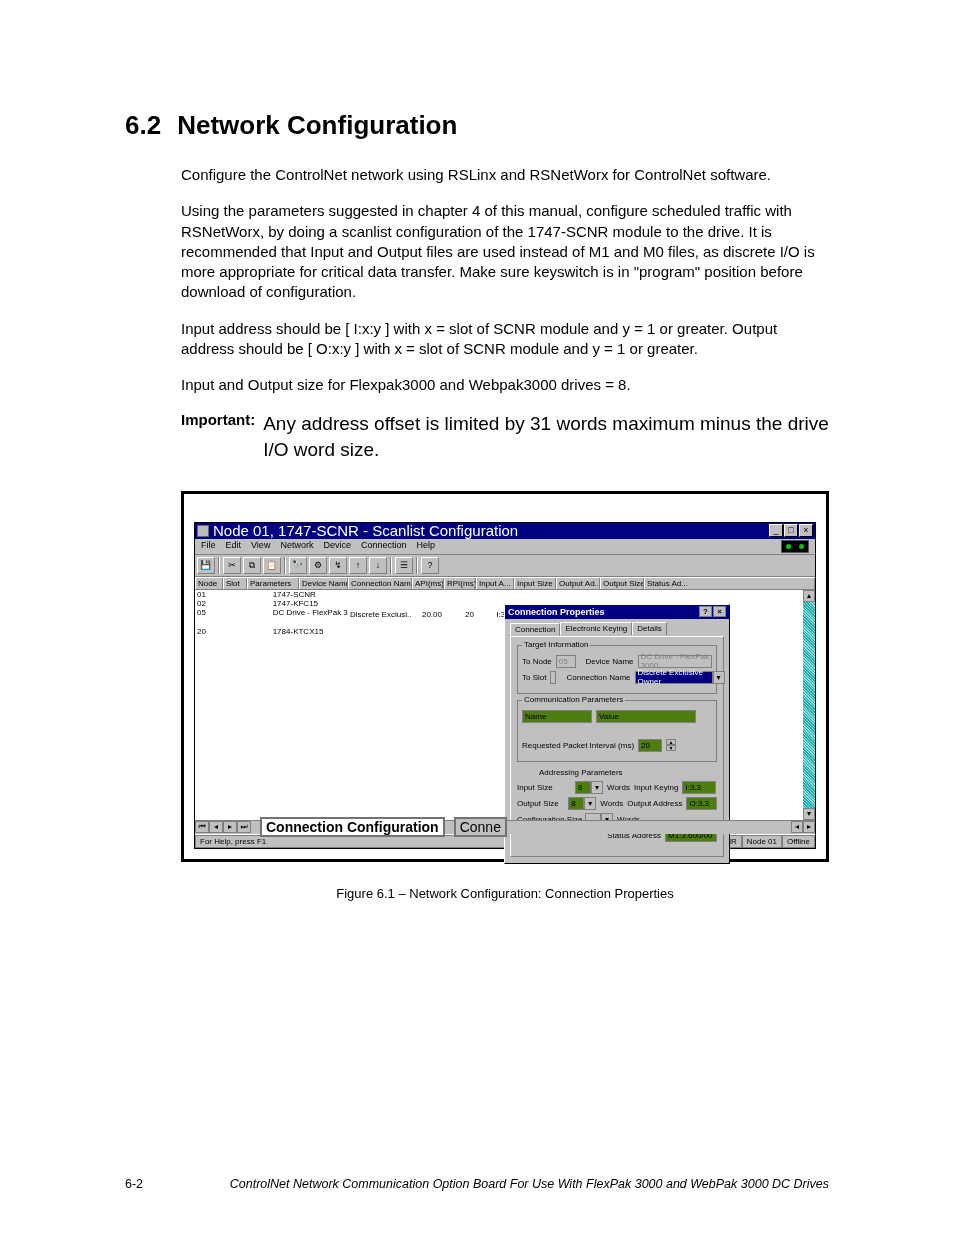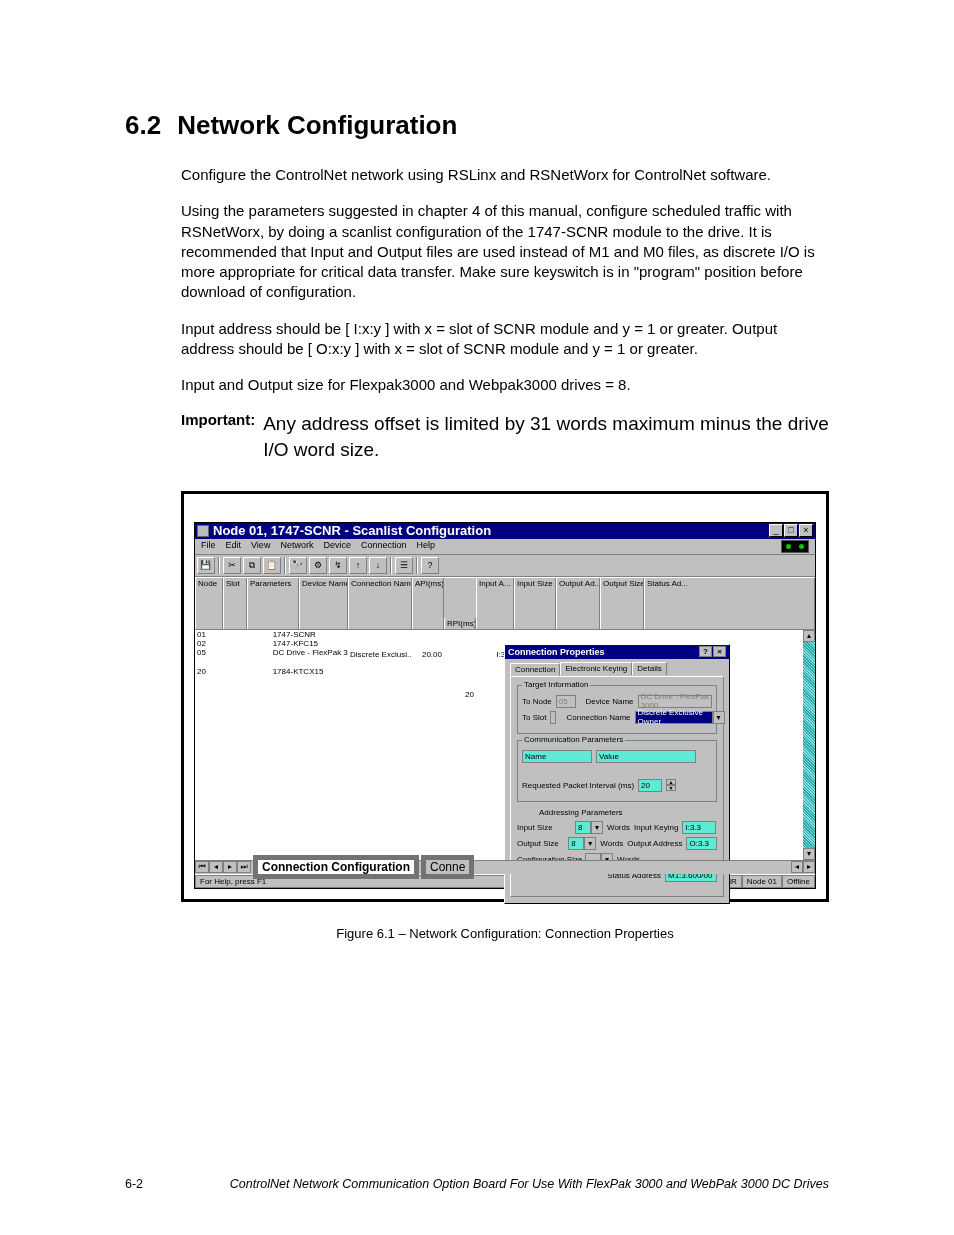--- a/index.html
+++ b/index.html
@@ -18,21 +18,21 @@
   .para { font-size: 15px; line-height: 1.35; margin-bottom: 16px; }
   .important { display: flex; gap: 8px; margin-bottom: 20px; }
   .important-label { font-weight: bold; font-size: 15px; white-space: nowrap; }
   .important-text { font-size: 19px; line-height: 1.35; }
 
   
   .shot-frame { border: 3px solid #000; margin: 28px 0 8px 0; padding: 28px 10px 10px 10px; background:#fff; }
   .window { border: 1px solid #000; background: #c0c0c0; font-family: "MS Sans Serif", Tahoma, sans-serif; font-size: 9px; color:#000; }
   .titlebar { background: #000080; color:#fff; display:flex; align-items:center; height:16px; padding:0 2px; }
   .titlebar .ticon { width:12px; height:12px; background:#bbb; margin-right:4px; border:1px solid #666; }
-  .titlebar .ttext { flex:1; font-size:13px;font-weight:bold; }
+  .titlebar .ttext { flex:1; font-size:15px; }
   .win-btns { display:flex; gap:1px; }
   .win-btn { width:14px; height:13px; background:#c0c0c0; border-top:1px solid #fff; border-left:1px solid #fff; border-right:1px solid #000; border-bottom:1px solid #000; font-size:9px; text-align:center; line-height:11px; color:#000; }
   
   .trafficbox { width:28px; height:13px; background:#000; border:1px solid #555; display:flex; align-items:center; justify-content:space-around; margin-left:auto; }
   .trafficbox .dot { width:5px; height:5px; border-radius:50%; background:#0c0; }
 
   .menubar { display:flex; gap:10px; padding:1px 6px; font-size:9px; background:#c0c0c0; border-bottom:1px solid #808080; }
 
   .toolbar { display:flex; align-items:center; padding:2px 2px; gap:2px; border-bottom:1px solid #808080; }
   .tb-btn { width:18px; height:17px; background:#c0c0c0; border-top:1px solid #fff; border-left:1px solid #fff; border-right:1px solid #808080; border-bottom:1px solid #808080; font-size:9px; text-align:center; line-height:15px; }
@@ -41,21 +41,21 @@
   .colhead { display:flex; background:#c0c0c0; border-top:1px solid #fff; border-bottom:1px solid #808080; font-size:8px; }
   .colhead div { border-right:1px solid #808080; border-left:1px solid #fff; padding:1px 2px; white-space:nowrap; overflow:hidden; }
   .grid-area { display:flex; background:#fff; }
   .grid-left { width:153px; min-height:230px; font-size:8px; }
   .grid-right-wrap { flex:1; position:relative; }
   .grid-rows { font-size:8px; background:#fff; }
   .grid-row { display:flex; }
   .grid-row div { padding:0 2px; white-space:nowrap; overflow:hidden; }
 
   .c-node{width:28px;} .c-slot{width:24px;} .c-param{width:52px;} .c-dname{width:110px;}
-  .c-cname{width:64px;} .c-api{width:32px;} .c-rpi{width:32px;margin-top:40px;} .c-ia{width:38px;} .c-is{width:42px;} .c-oa{width:44px;} .c-os{width:44px;} .c-sa{width:44px;}
+  .c-cname{width:64px;} .c-api{width:32px;} .c-rpi{width:32px;} .c-ia{width:38px;} .c-is{width:42px;} .c-oa{width:44px;} .c-os{width:44px;} .c-sa{width:44px;}
 
   .teal-scroll { position:absolute; top:0; right:0; bottom:0; width:12px;
     background: repeating-linear-gradient(45deg,#2aa,#2aa 1px,#8dd 1px,#8dd 2px); }
   .teal-scroll .arrow { width:12px; height:12px; background:#c0c0c0; border:1px solid #808080; position:absolute; font-size:8px; text-align:center; line-height:10px; }
   .teal-scroll .up { top:0; } .teal-scroll .dn { bottom:0; }
 
   
   .dialog { position:absolute; left:156px; top:14px; width:226px; background:#c0c0c0;
     border-top:1px solid #fff; border-left:1px solid #fff; border-right:1px solid #000; border-bottom:1px solid #000; }
   .dlg-title { background:#000080; color:#fff; display:flex; align-items:center; height:14px; padding:0 3px; font-size:9px; font-weight:bold; }
@@ -64,30 +64,30 @@
   .dlg-body { padding:3px 5px 6px 5px; }
   .tabstrip { display:flex; font-size:8px; margin-bottom:1px; }
   .tab { padding:1px 4px; border-top:1px solid #fff; border-left:1px solid #fff; border-right:1px solid #808080; background:#c0c0c0; }
   .tab.active { border-bottom:1px solid #c0c0c0; position:relative; top:1px; background:#c0c0c0; }
   .tabpanel { border:1px solid #808080; border-top-color:#fff; border-left-color:#fff; padding:4px 6px 8px 6px; }
 
   .groupbox { border:1px solid #808080; margin:4px 0 6px 0; padding:6px 4px 6px 4px; position:relative; }
   .groupbox .legend { position:absolute; top:-6px; left:4px; background:#c0c0c0; padding:0 2px; font-size:8px; }
   .frow { display:flex; align-items:center; gap:4px; margin:3px 0; font-size:8px; }
   .lbl { white-space:nowrap; }
-  .txtbox { background:#5eead4; border:1px solid #808080; height:13px; padding:0 2px; font-size:8px; display:inline-flex; align-items:center; }
+  .txtbox { background:#4d7c0f; border:1px solid #808080; height:13px; padding:0 2px; font-size:8px; display:inline-flex; align-items:center; }
   .txtbox.disabled { background:#c0c0c0; color:#808080; }
   .combo { display:inline-flex; align-items:center; }
   .combo .dd { width:12px; height:13px; background:#c0c0c0; border:1px solid #808080; text-align:center; font-size:8px; line-height:11px; }
   .spin { display:inline-flex; flex-direction:column; }
   .spin div { width:10px; height:6px; background:#c0c0c0; border:1px solid #808080; font-size:6px; line-height:4px; text-align:center; }
 
   .sheet-tabs { display:flex; align-items:center; background:#c0c0c0; border-top:1px solid #808080; font-size:8px; height:14px; position:relative; }
   .st-nav { width:14px; height:12px; border:1px solid #808080; text-align:center; line-height:10px; }
-  .st-tab { padding:0 4px; border:5px solid #737373; background:#fff; margin-left:2px; font-weight:bold; font-size:12px; }
+  .st-tab { padding:0 4px; border:2px solid #737373; background:#fff; margin-left:9px; font-weight:bold; font-size:14px; }
   .st-tab.inactive { background:#c0c0c0; font-weight:normal; }
   .st-hscroll { margin-left:auto; display:flex; }
   .st-hscroll .ar { width:12px; height:12px; border:1px solid #808080; background:#c0c0c0; text-align:center; line-height:10px; }
 
   .statusbar { display:flex; background:#c0c0c0; font-size:8px; border-top:1px solid #fff; }
   .sb-cell { border:1px solid #808080; padding:1px 4px; }
   .sb-grow { flex:1; }
 
   .figure-caption { text-align:center; font-size:13px; margin-top:24px; }
 

